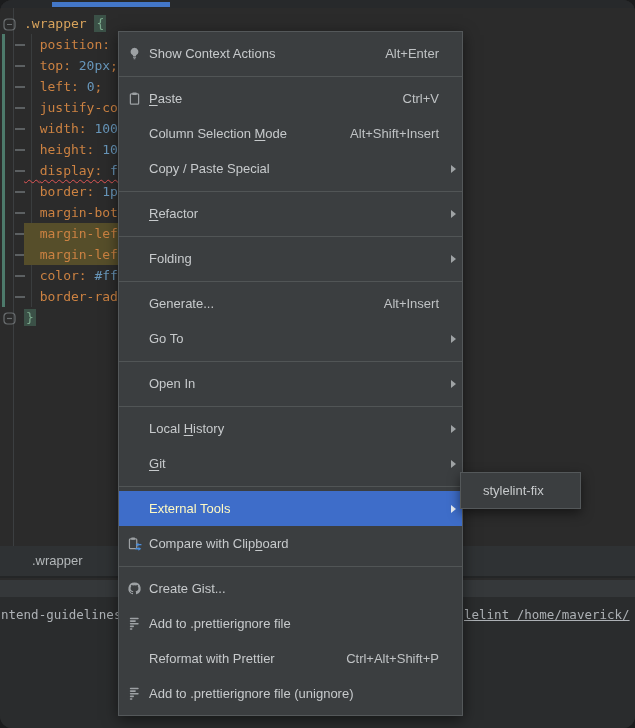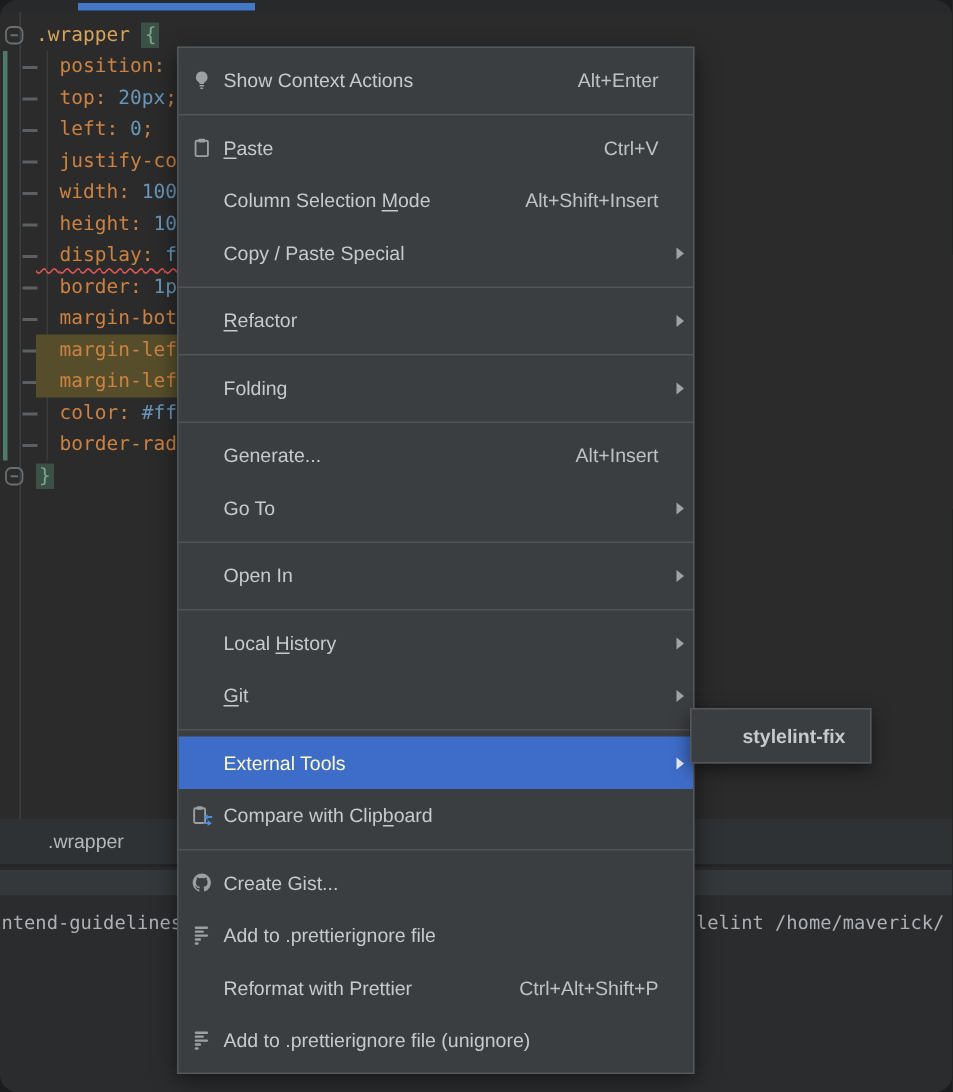--- a/index.html
+++ b/index.html
@@ -36,21 +36,21 @@
 
   
   .breadcrumb-bar{position:absolute;left:0;top:546px;width:635px;height:32px;background:#2f3234;
     border-bottom:2px solid #242627;box-sizing:border-box;}
   .breadcrumb-bar span{position:absolute;left:32px;top:7px;font-size:13px;color:#b4b8ba;}
   .panel-band{position:absolute;left:0;top:580px;width:635px;height:17px;background:#35383a;}
   .terminal{position:absolute;left:0;top:597px;width:635px;height:131px;background:#2a2c2d;}
   .terminal span{position:absolute;top:10px;font-family:"DejaVu Sans Mono","Liberation Mono",monospace;
     font-size:12.5px;color:#adb1b5;white-space:pre;}
   .t-left{left:1px;}
-  .t-right{left:464px;}
+  .t-right{left:464px;text-decoration:underline;}
 
   
   .menu{position:absolute;left:118px;top:15px;width:345px;background:var(--menu-bg);
     border:1px solid #54585a;box-sizing:border-box;padding:4px 0;
     box-shadow:0 4px 14px rgba(0,0,0,.5);z-index:10;margin-top:16px;}
   .menu-item{height:35px;display:flex;align-items:center;padding:0 6px 0 8px;
     font-size:13px;color:#c7cacc;cursor:default;}
   .menu-item.sel{background:var(--sel-blue);color:#fef9c3;}
   .mi-icon{width:22px;height:16px;flex:0 0 22px;display:flex;align-items:center;}
   .mi-icon svg{width:15px;height:15px;}
@@ -61,21 +61,21 @@
   .mi-arrow{width:10px;flex:0 0 10px;display:flex;justify-content:flex-end;}
   .mi-arrow i{width:0;height:0;border-left:5px solid #9fa3a5;border-top:4px solid transparent;
     border-bottom:4px solid transparent;}
   .menu-item.sel .mi-arrow i{border-left-color:#e8edf2;}
   .menu-sep{height:1px;background:#515556;margin:4.5px 0;}
 
   
   .submenu{position:absolute;left:460px;top:472px;width:121px;height:37px;background:var(--menu-bg);
     border:1px solid #54585a;box-sizing:border-box;box-shadow:0 4px 12px rgba(0,0,0,.5);z-index:11;
     display:flex;align-items:center;}
-  .submenu-item{padding-left:34px;font-size:13px;color:#c7cacc;width:100%;font-weight:bold;}
+  .submenu-item{padding-left:22px;font-size:13px;color:#c7cacc;width:100%;}
 </style>
 </head>
 <body>
 
 <div class="screen">
 
   <div class="top-strip">
     <div class="blue-bar"></div>
   </div>
 

